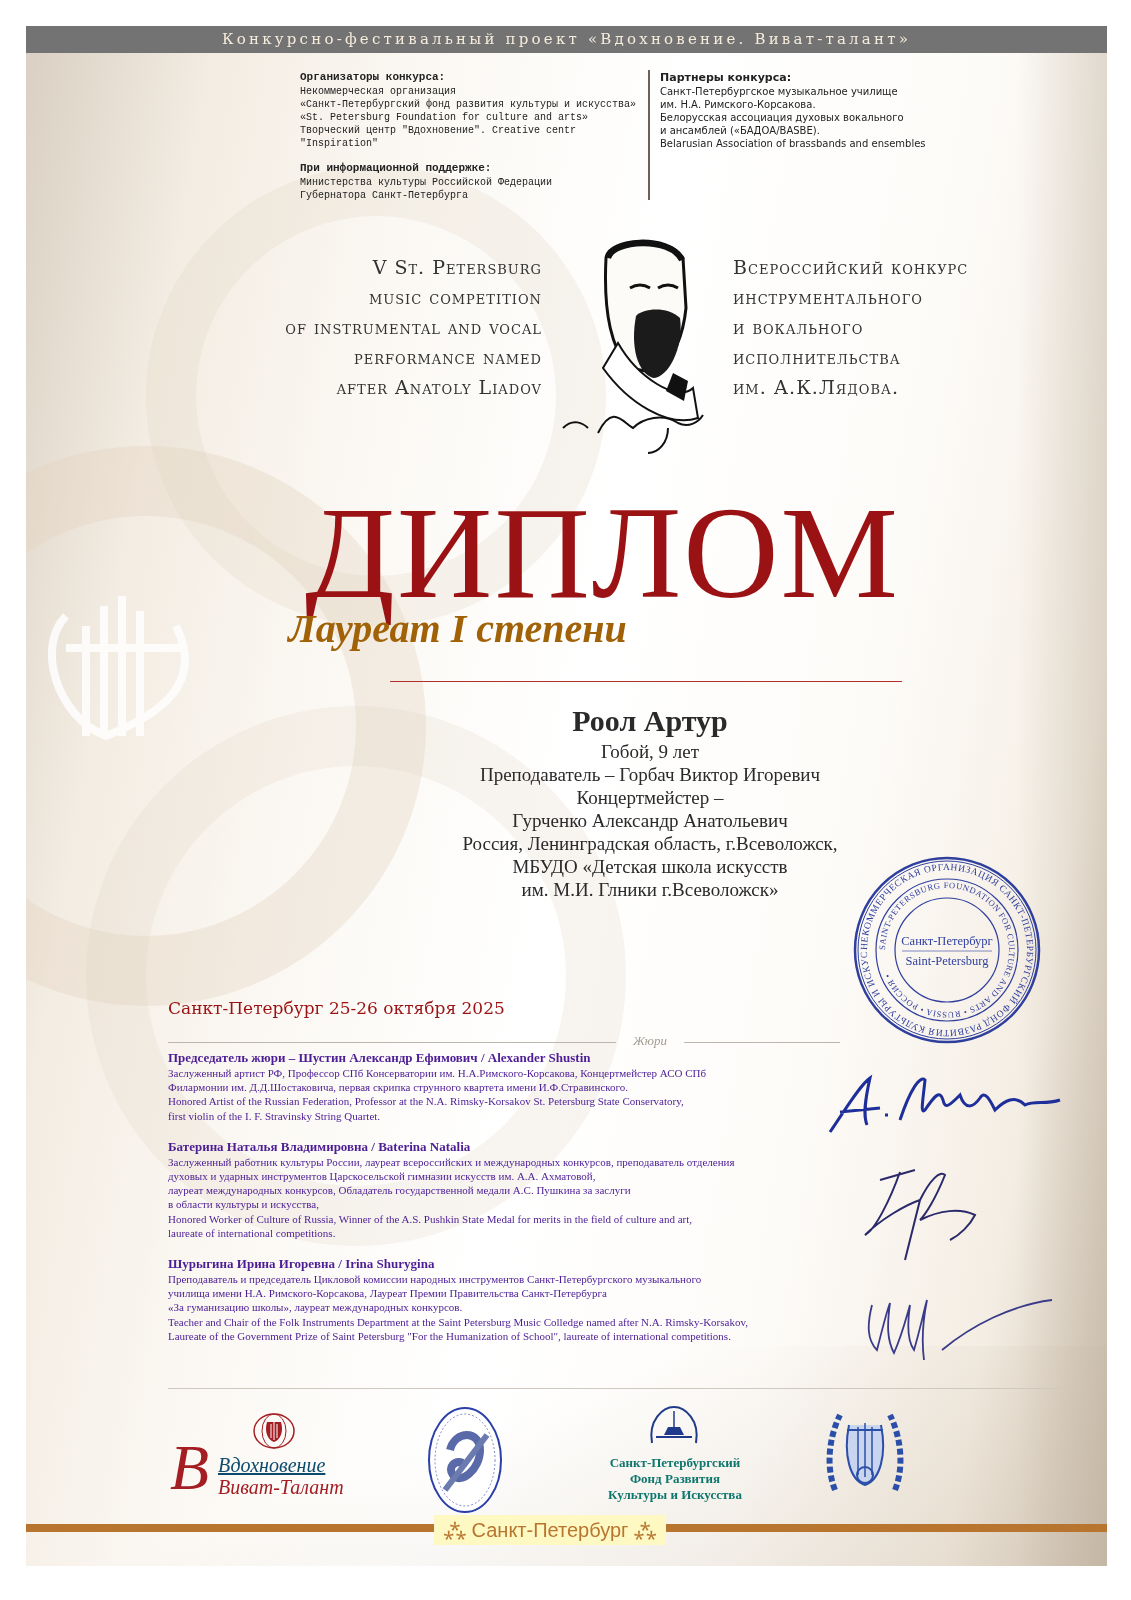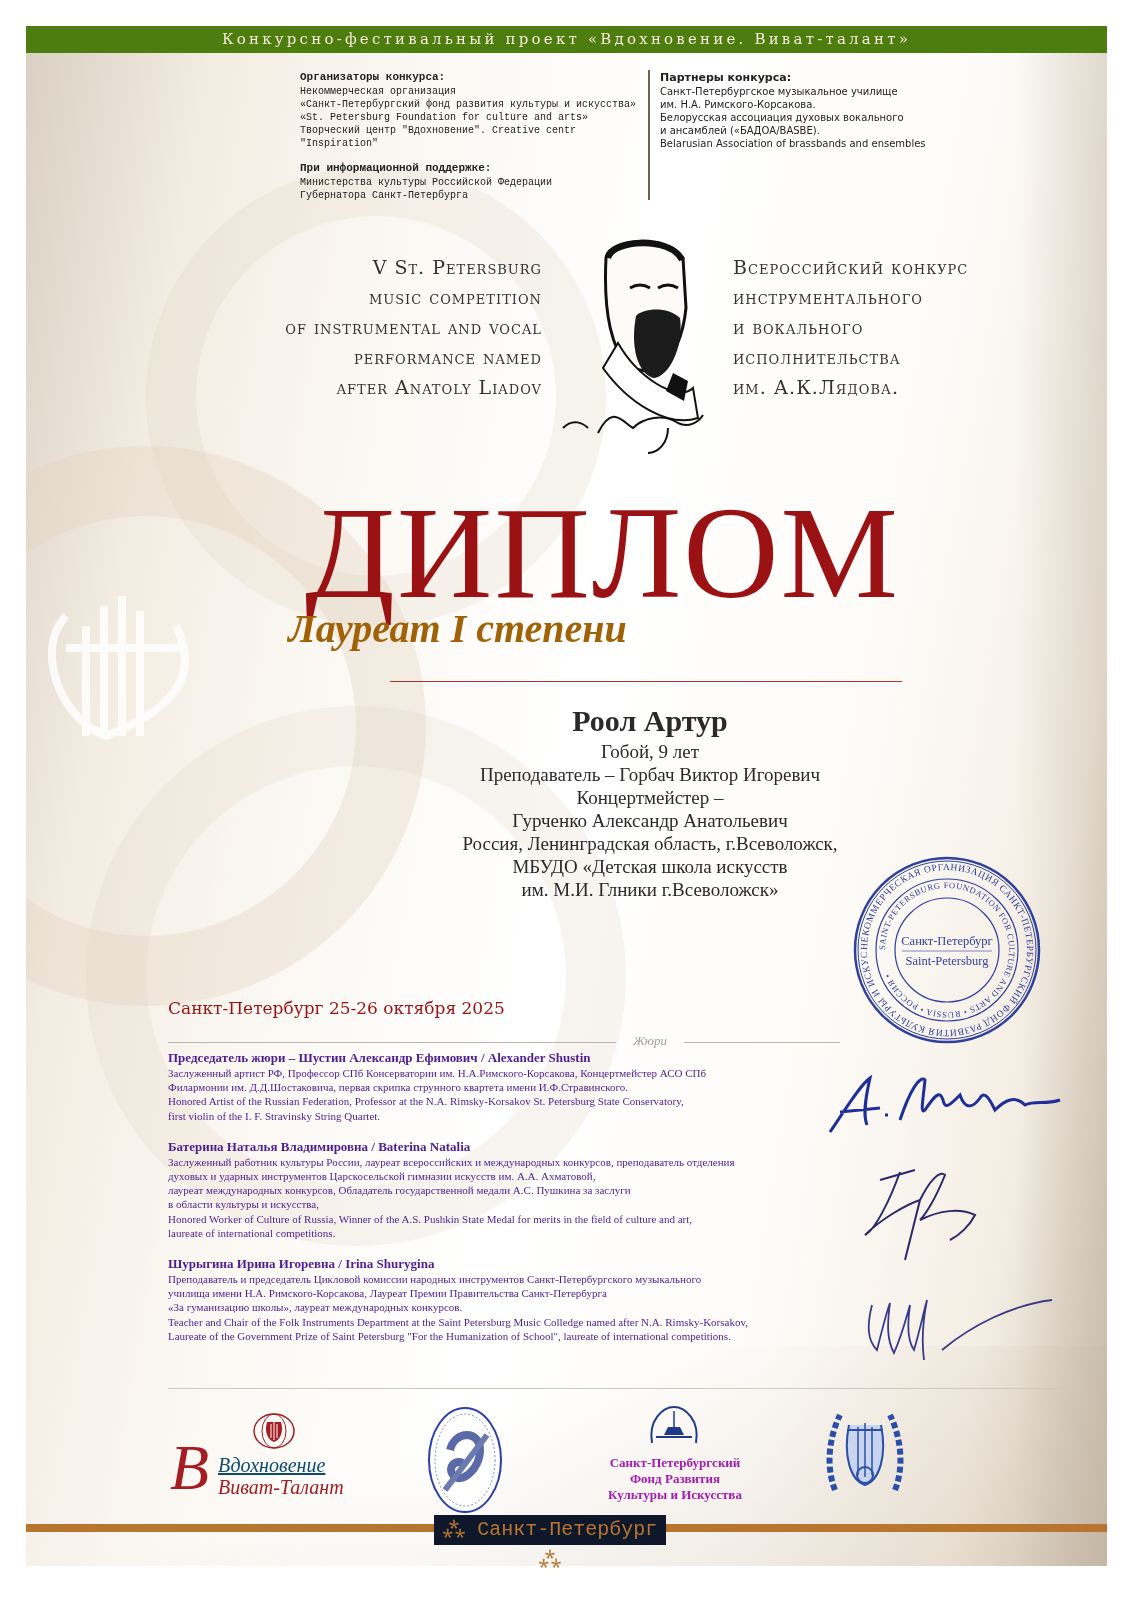--- a/index.html
+++ b/index.html
@@ -4,21 +4,21 @@
 <style>
   html, body { margin:0; padding:0; }
   body { width:1131px; height:1600px; background:#ffffff; position:relative; overflow:hidden; font-family:"Liberation Serif", serif; color:#222; }
   .page { position:absolute; left:26px; top:26px; width:1081px; height:1540px; overflow:hidden;
     background: linear-gradient(100deg, #d9cfc2 0%, #f3ece2 14%, #fbf8f3 30%, #ffffff 50%, #fdfbf8 72%, #f4ede3 88%, #cfc3b3 100%); }
   .page::after { content:""; position:absolute; right:0; top:0; width:90px; height:100%;
     background: linear-gradient(90deg, rgba(255,255,255,0) 0%, rgba(180,165,145,0.35) 100%); }
   .page::before { content:""; position:absolute; left:0; bottom:0; width:100%; height:220px;
     background: linear-gradient(160deg, rgba(255,255,255,0) 40%, rgba(200,185,165,0.35) 100%); }
   .swirl { position:absolute; border-radius:50%; border:70px solid rgba(225,210,190,0.35); }
-  .topbar { position:absolute; left:26px; top:26px; width:1081px; height:27px; background:#4d7c0f; color:#f6ecdc;
+  .topbar { position:absolute; left:26px; top:26px; width:1081px; height:27px; background:#737373; color:#f6ecdc;
     font-family:"DejaVu Serif", serif; font-size:15px; letter-spacing:3.2px; text-align:center; line-height:27px; z-index:3; }
   .orgs { position:absolute; left:300px; top:70px; width:337px; text-align:left; font-family:Liberation Mono, monospace; font-size:10px; line-height:13px; color:#222; z-index:3; }
   .orgs .h { font-weight:bold; font-size:11px; line-height:15px; }
   .orgs .gap { height:11px; }
   .vline { position:absolute; left:648px; top:70px; width:2px; height:130px; background:#6f6152; z-index:3; }
   .partners { position:absolute; left:660px; top:70px; width:330px; font-family:"DejaVu Sans", sans-serif; font-size:10px; line-height:13px; color:#222; z-index:3; }
   .partners .h { font-weight:bold; font-size:11px; line-height:15px; }
   .title-en { position:absolute; left:200px; top:252px; width:342px; text-align:right; font-family:"DejaVu Serif", serif; font-size:19px; line-height:30px; letter-spacing:1px; color:#333; z-index:3; font-variant:small-caps; }
   .title-ru { position:absolute; left:733px; top:252px; width:360px; text-align:left; font-family:"DejaVu Serif", serif; font-size:19px; line-height:30px; letter-spacing:1px; color:#333; z-index:3; font-variant:small-caps; }
   .portrait { position:absolute; left:558px; top:228px; width:160px; height:230px; z-index:3; }
@@ -33,23 +33,23 @@
   .jury-sep { position:absolute; left:168px; top:1036px; width:672px; height:12px; z-index:3; }
   .jury-sep .l { position:absolute; top:6px; height:1px; background:#bdb6ad; }
   .jury-sep .lbl { position:absolute; left:452px; top:-3px; width:60px; text-align:center; font-style:italic; font-size:13px; color:#a39c92; }
   .jury { position:absolute; left:168px; top:1050px; width:690px; z-index:3; font-family:"Liberation Serif", serif; color:#4c1d95; }
   .jury .member { margin-bottom:16px; }
   .jury .mname { font-weight:bold; font-size:13px; line-height:16px; }
   .jury .desc { font-size:11px; line-height:14.2px; }
   .sig { position:absolute; z-index:4; }
   .bottom-sep { position:absolute; left:168px; top:1388px; width:894px; height:1px; background:#cfc8bf; z-index:3; }
   .logo { position:absolute; z-index:3; }
-  .logo-text { font-family:"Liberation Serif", serif; font-weight:bold; color:#a21caf; text-align:center; font-size:13px; line-height:16px; }
+  .logo-text { font-family:"Liberation Serif", serif; font-weight:bold; color:#0f766e; text-align:center; font-size:13px; line-height:16px; }
   .bottombar { position:absolute; left:26px; top:1524px; width:1081px; height:8px; background:#b8752f; z-index:3; }
-  .bottom-label { position:absolute; left:434px; top:1515px; width:232px; height:30px; background:#0f172a; text-align:center; font-family:Liberation Mono, monospace; font-size:20px; line-height:30px; color:#b8752f; z-index:4; }
+  .bottom-label { position:absolute; left:434px; top:1515px; width:232px; height:30px; background:#fef9c3; text-align:center; font-family:Liberation Sans, sans-serif; font-size:20px; line-height:30px; color:#b8752f; z-index:4; }
 </style>
 </head>
 <body>
 
 <div class="page">
   <div class="swirl" style="left:-160px; top:420px; width:420px; height:420px;"></div>
   <div class="swirl" style="left:120px; top:140px; width:360px; height:360px; border-width:50px; border-color:rgba(225,210,190,0.25);"></div>
   <div class="swirl" style="left:60px; top:680px; width:420px; height:420px; border-width:60px; border-color:rgba(225,210,190,0.22);"></div>
   <svg style="position:absolute; left:20px; top:560px;" width="160" height="180" viewBox="0 0 160 180">
     <g fill="none" stroke="#ffffff" stroke-width="8" opacity="0.85">

